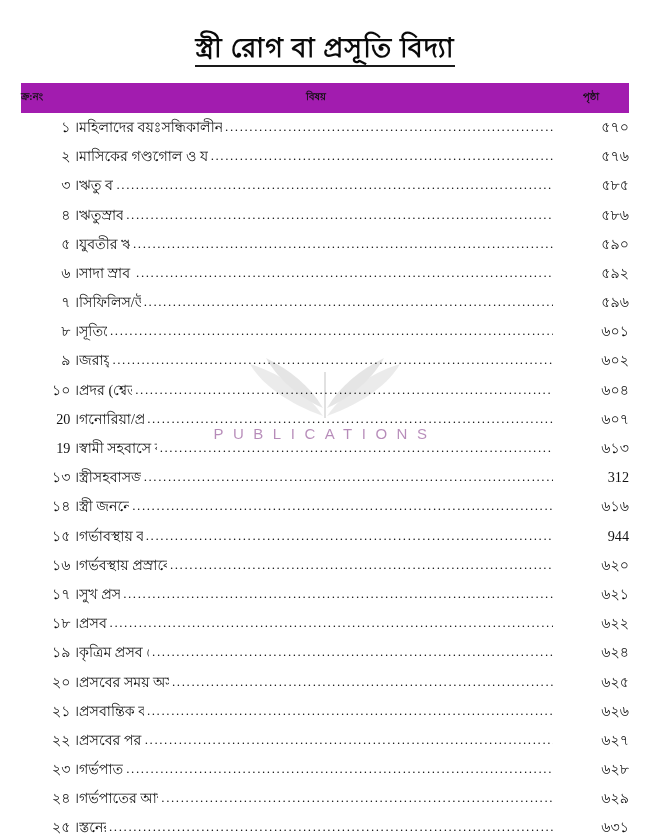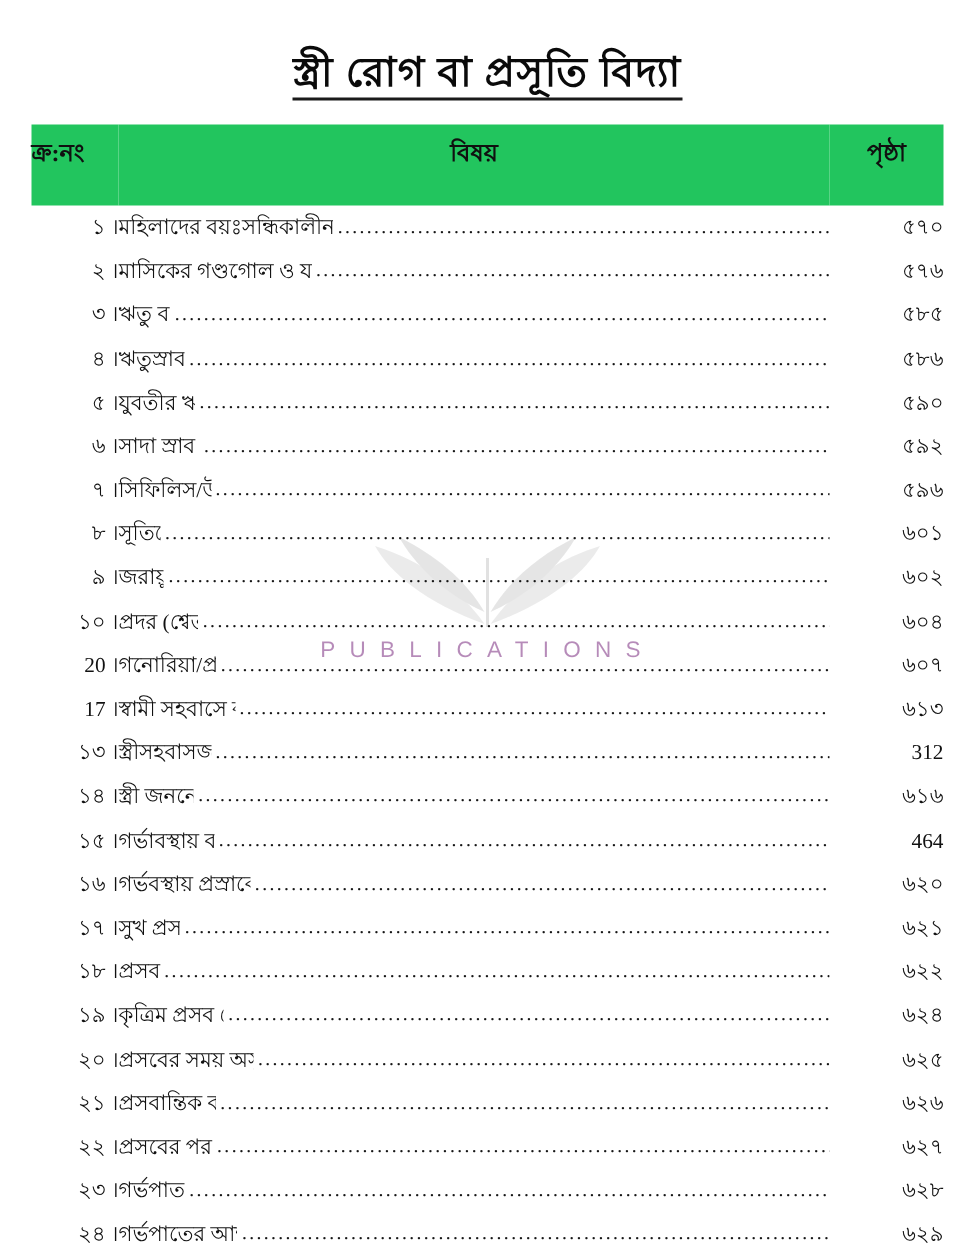--- a/index.html
+++ b/index.html
@@ -81,24 +81,24 @@
   }
 
   #toc-table {
     margin: 16px auto 0 auto;
     width: 608px;
     border-collapse: collapse;
     table-layout: fixed;
   }
 
   #toc-table thead th {
-    background: #22c55e;
-    font-size: 16px;
+    background: #a21caf;
+    font-size: 10px;
     font-weight: 700;
-    padding: 6px 0 21px 0;
+    padding: 6px 0 7px 0;
     color: #101010;
     border: none;
   }
   th.col-sl   { width: 58px;  text-align: left;  padding-left: 8px; }
   th.col-subj { width: 474px; text-align: center; }
   th.col-page { width: 76px;  text-align: center; padding-right: 6px;}
 
   #toc-table tbody td {
     font-size: 14.2px;
     padding: 2.6px 0;
@@ -286,21 +286,21 @@
           <td class="sl">20 ।</td>
           <td class="subj">
             <span class="leader">
               <span class="label">গনোরিয়া/প্রমেদ (Gonorrhoea)</span>
               <span class="dots"></span>
             </span>
           </td>
           <td class="page">৬০৭</td>
         </tr>
         <tr>
-          <td class="sl">17 ।</td>
+          <td class="sl">19 ।</td>
           <td class="subj">
             <span class="leader">
               <span class="label">স্বামী সহবাসে কষ্ট, অনিচ্ছা বা রক্তস্রাব</span>
               <span class="dots"></span>
             </span>
           </td>
           <td class="page">৬১৩</td>
         </tr>
         <tr>
           <td class="sl">১৩ ।</td>
@@ -323,21 +323,21 @@
           <td class="page">৬১৬</td>
         </tr>
         <tr>
           <td class="sl">১৫ ।</td>
           <td class="subj">
             <span class="leader">
               <span class="label">গর্ভাবস্থায় বমি ও বমি বমি ভাব</span>
               <span class="dots"></span>
             </span>
           </td>
-          <td class="page">464</td>
+          <td class="page">944</td>
         </tr>
         <tr>
           <td class="sl">১৬ ।</td>
           <td class="subj">
             <span class="leader">
               <span class="label">গর্ভবস্থায় প্রস্রাবে এলবুমেন (মূত্রে অন্ডলালা)</span>
               <span class="dots"></span>
             </span>
           </td>
           <td class="page">৬২০</td>

